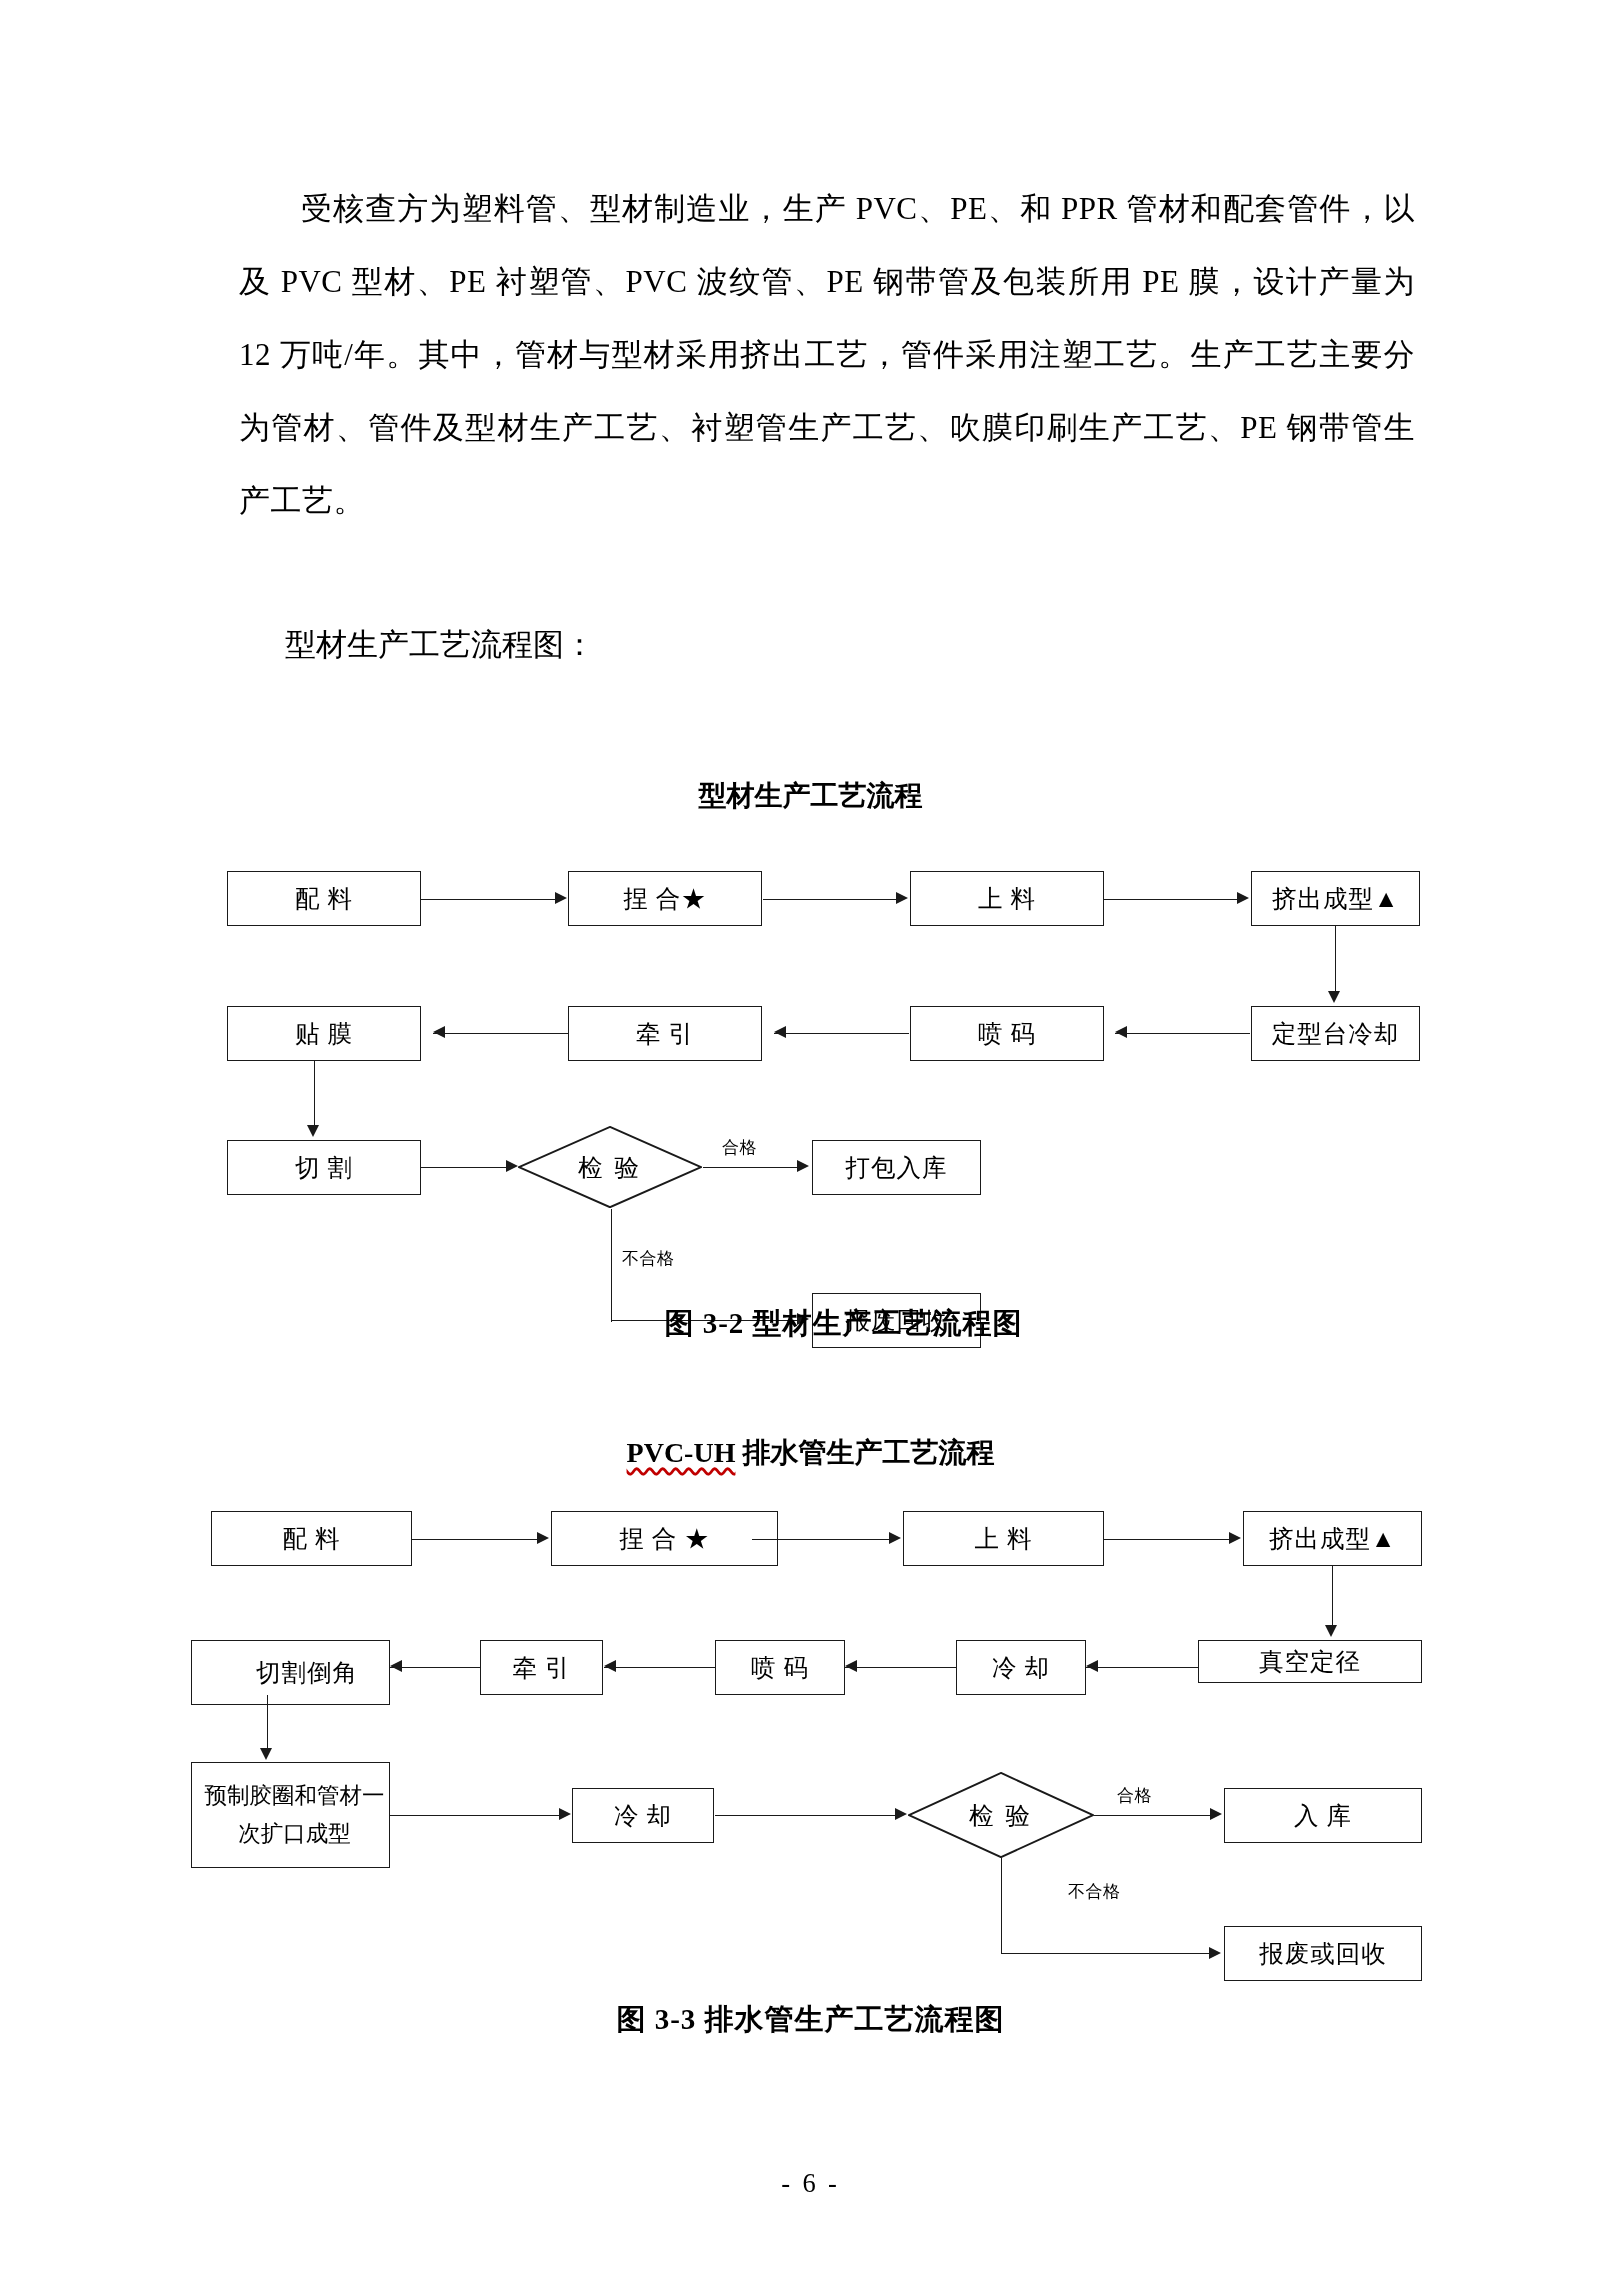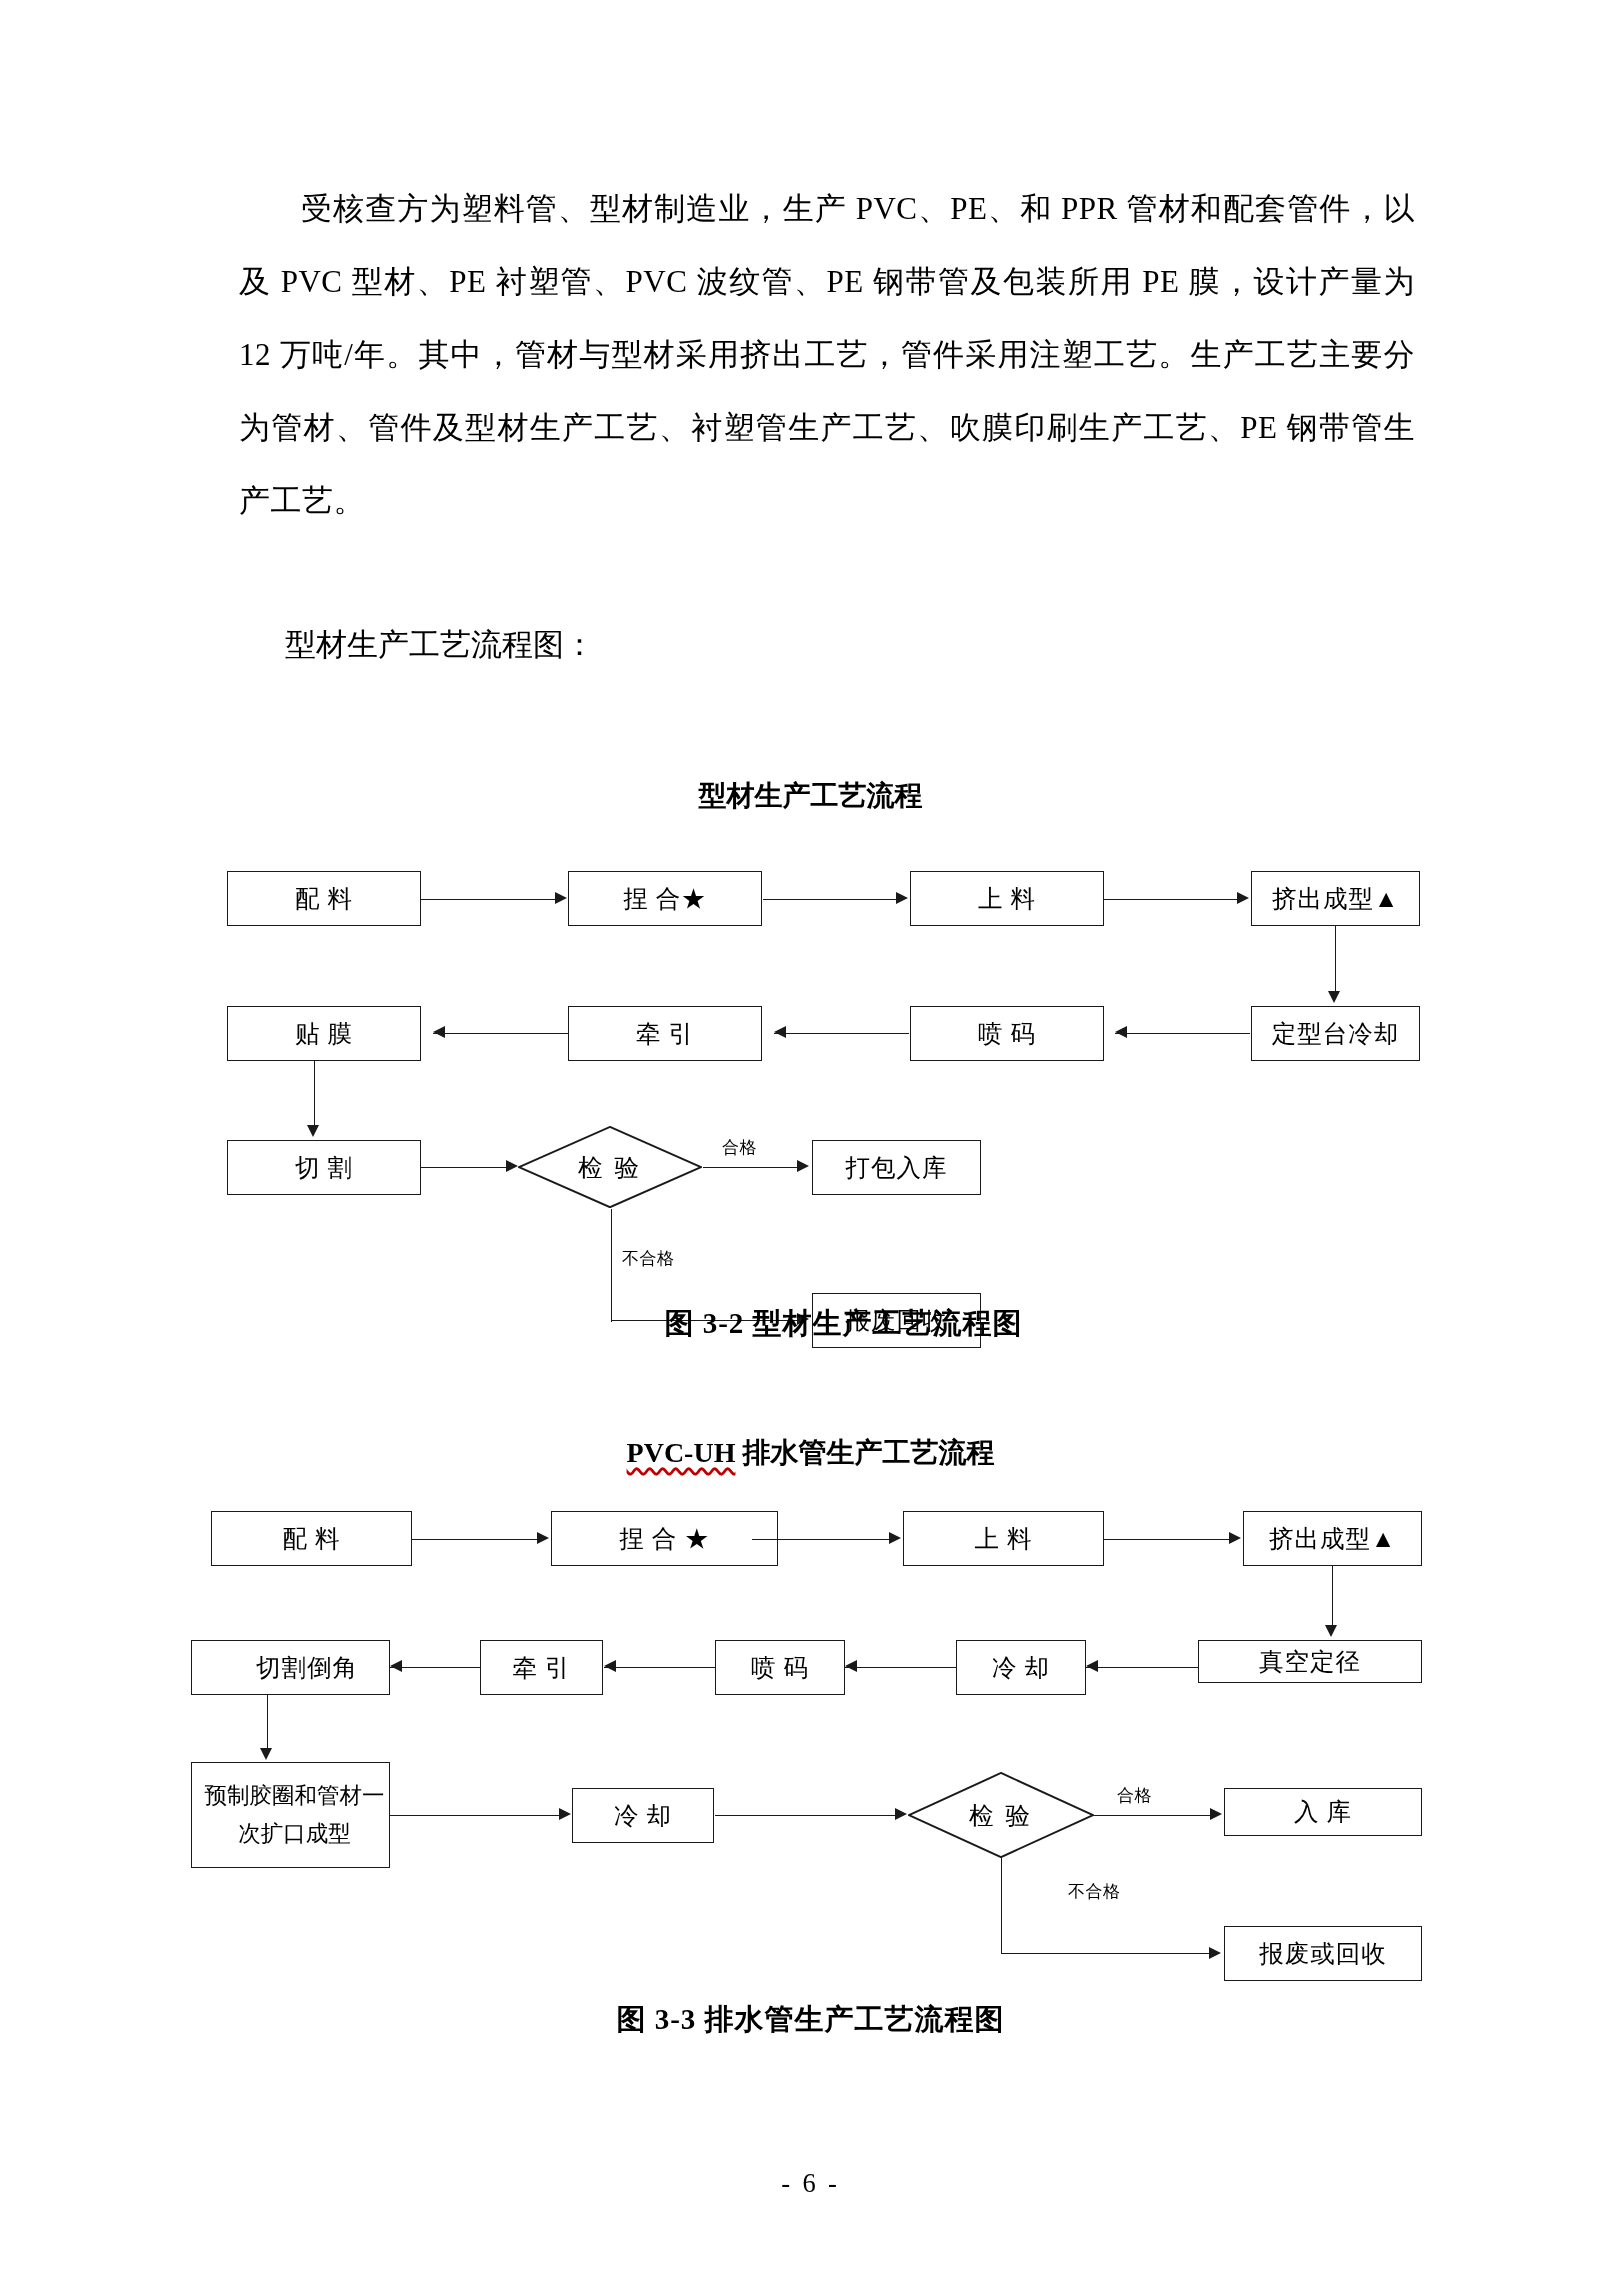--- a/index.html
+++ b/index.html
@@ -282,21 +282,21 @@
     <div class="arrow-l" style="left:845px; top:1660px;"></div>
 
     <div class="node" style="left:715px; top:1640px; width:130px; height:55px;">喷 码</div>
     <div class="hline" style="left:604px; top:1667px; width:111px;"></div>
     <div class="arrow-l" style="left:604px; top:1660px;"></div>
 
     <div class="node" style="left:480px; top:1640px; width:123px; height:55px;">牵 引</div>
     <div class="hline" style="left:390px; top:1667px; width:90px;"></div>
     <div class="arrow-l" style="left:390px; top:1660px;"></div>
 
-    <div class="node" style="left:191px; top:1640px; width:199px; height:55px;padding-left:37px;">切割倒角</div>
+    <div class="node" style="left:191px; top:1640px; width:199px; height:65px;padding-left:37px;">切割倒角</div>
 
     <div class="vline" style="left:267px; top:1695px; height:55px;"></div>
     <div class="arrow-d" style="left:260px; top:1748px;"></div>
 
     <div class="node multiline" style="left:191px; top:1762px; width:199px; height:106px;padding-left:12px;">预制胶圈和管材一次扩口成型</div>
     <div class="hline" style="left:390px; top:1815px; width:171px;"></div>
     <div class="arrow-r" style="left:559px; top:1808px;"></div>
 
     <div class="node" style="left:572px; top:1788px; width:142px; height:55px;">冷 却</div>
     <div class="hline" style="left:715px; top:1815px; width:182px;"></div>
@@ -306,21 +306,21 @@
       <svg class="dshape" viewBox="0 0 190 88" preserveAspectRatio="none">
         <polygon points="95,1 189,44 95,87 1,44" fill="#ffffff" stroke="#1a1a1a" stroke-width="2"></polygon>
       </svg>
       <div class="dlabel">检 验</div>
     </div>
 
     <div class="hline" style="left:1094px; top:1815px; width:119px;"></div>
     <div class="arrow-r" style="left:1210px; top:1808px;"></div>
     <div class="edge-label" style="left:1117px; top:1784px;">合格</div>
 
-    <div class="node" style="left:1224px; top:1788px; width:198px; height:48px;">入 库</div>
+    <div class="node" style="left:1224px; top:1788px; width:198px; height:55px;">入 库</div>
 
     <div class="vline" style="left:1001px; top:1858px; height:96px;"></div>
     <div class="hline" style="left:1001px; top:1953px; width:210px;"></div>
     <div class="arrow-r" style="left:1209px; top:1947px;"></div>
     <div class="edge-label" style="left:1068px; top:1880px;">不合格</div>
 
     <div class="node" style="left:1224px; top:1926px; width:198px; height:55px;">报废或回收</div>
   </div>
 
   <div class="fig-caption" style="top:2000px;">图 3-3  排水管生产工艺流程图</div>

